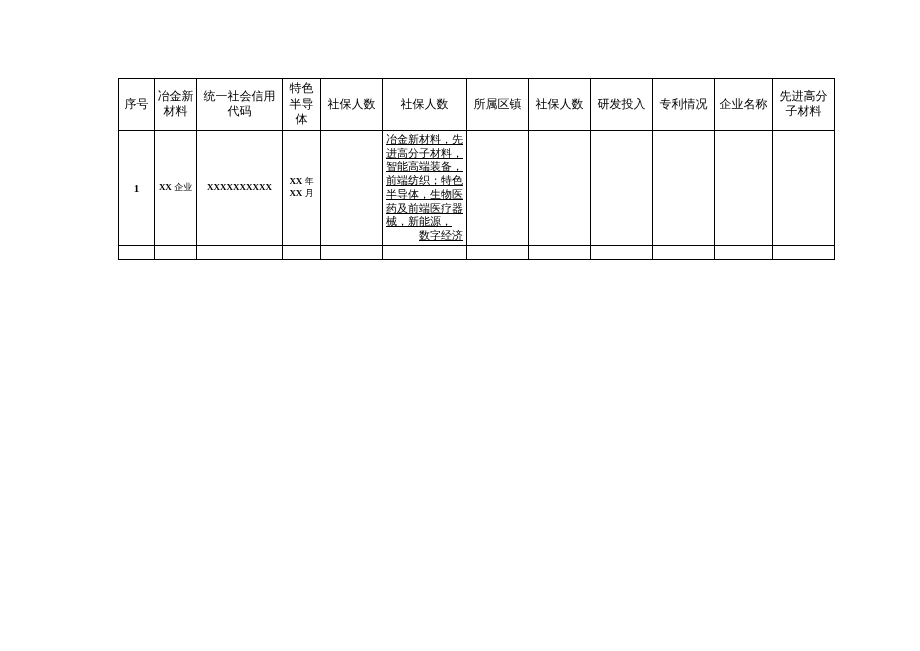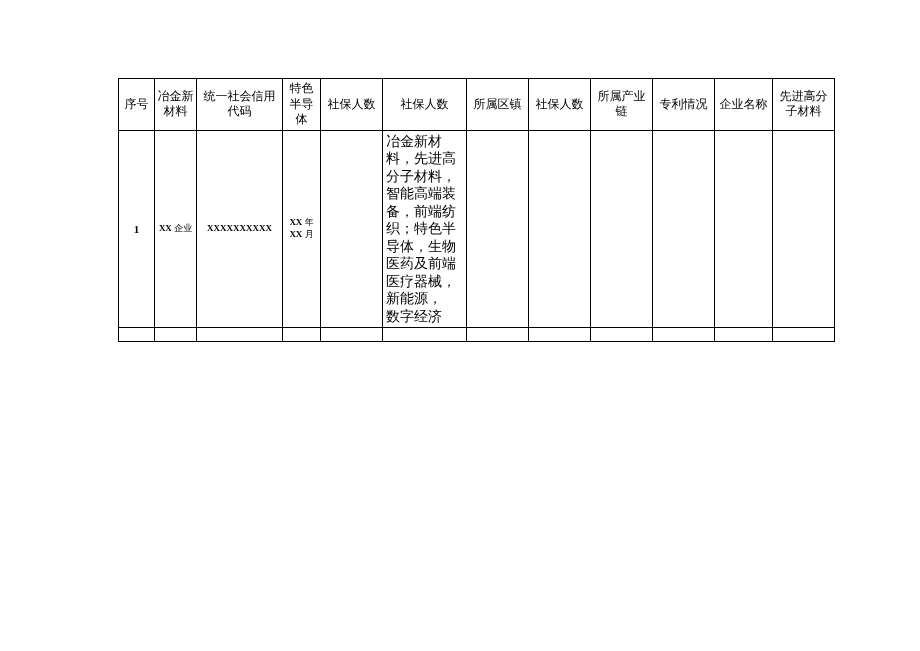--- a/index.html
+++ b/index.html
@@ -48,28 +48,29 @@
       height: 68px;
     }
     .row-data .cell-seq {
       font-size: 11px;
       font-weight: bold;
     }
     .row-data .cell-small {
       font-size: 9px;
     }
     .row-data .cell-chain {
-      font-size: 14px;
+      font-size: 11px;
       text-align: left;
       padding: 2px 3px;
       line-height: 1.25;
+      text-decoration: underline;
     }
     .row-data .cell-chain .last-line {
       display: block;
-      text-align: left;
+      text-align: right;
     }
     .row-empty td {
       height: 14px;
     }
     .bold { font-weight: bold; }
   </style>
 </head>
 <body>
 
 <table>
@@ -90,21 +91,21 @@
   <thead>
     <tr>
       <th>序号</th>
       <th>冶金新材料</th>
       <th>统一社会信用代码</th>
       <th>特色半导体</th>
       <th>社保人数</th>
       <th>社保人数</th>
       <th>所属区镇</th>
       <th>社保人数</th>
-      <th>所属产业链</th>
+      <th>研发投入</th>
       <th>专利情况</th>
       <th>企业名称</th>
       <th>先进高分子材料</th>
     </tr>
   </thead>
   <tbody>
     <tr class="row-data">
       <td class="cell-seq">1</td>
       <td class="cell-small"><span class="bold">XX</span><span> 企业</span></td>
       <td class="cell-small bold">XXXXXXXXXX</td>

